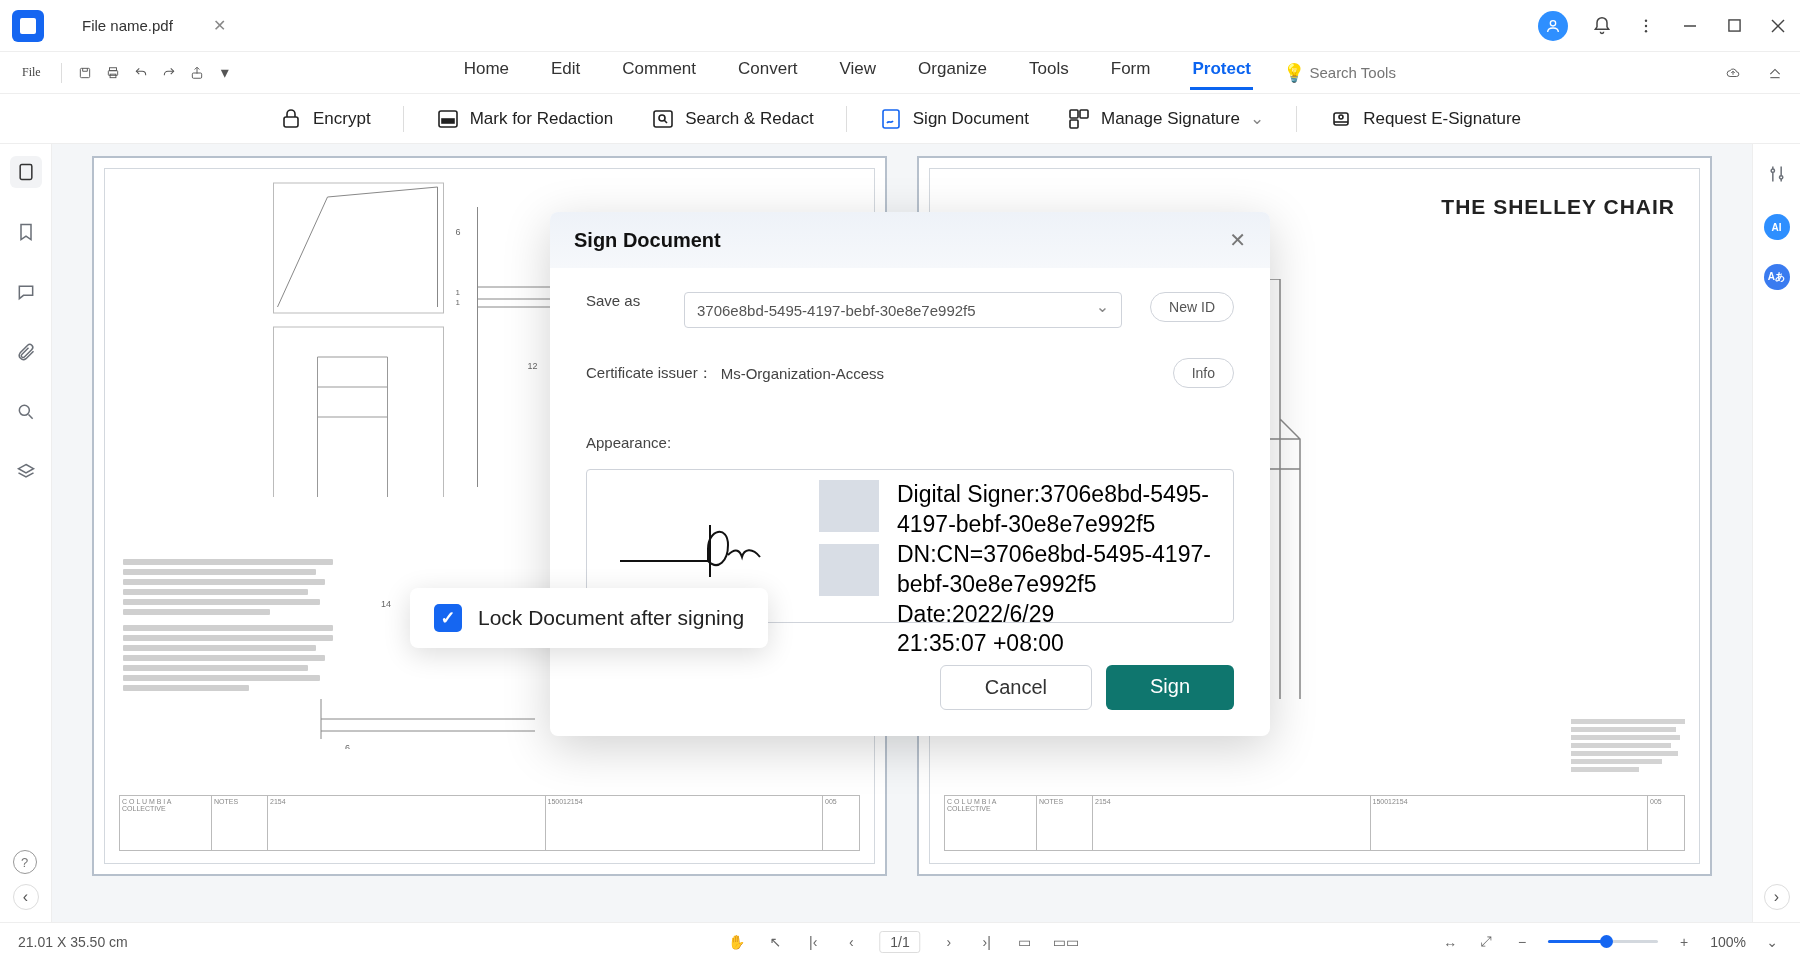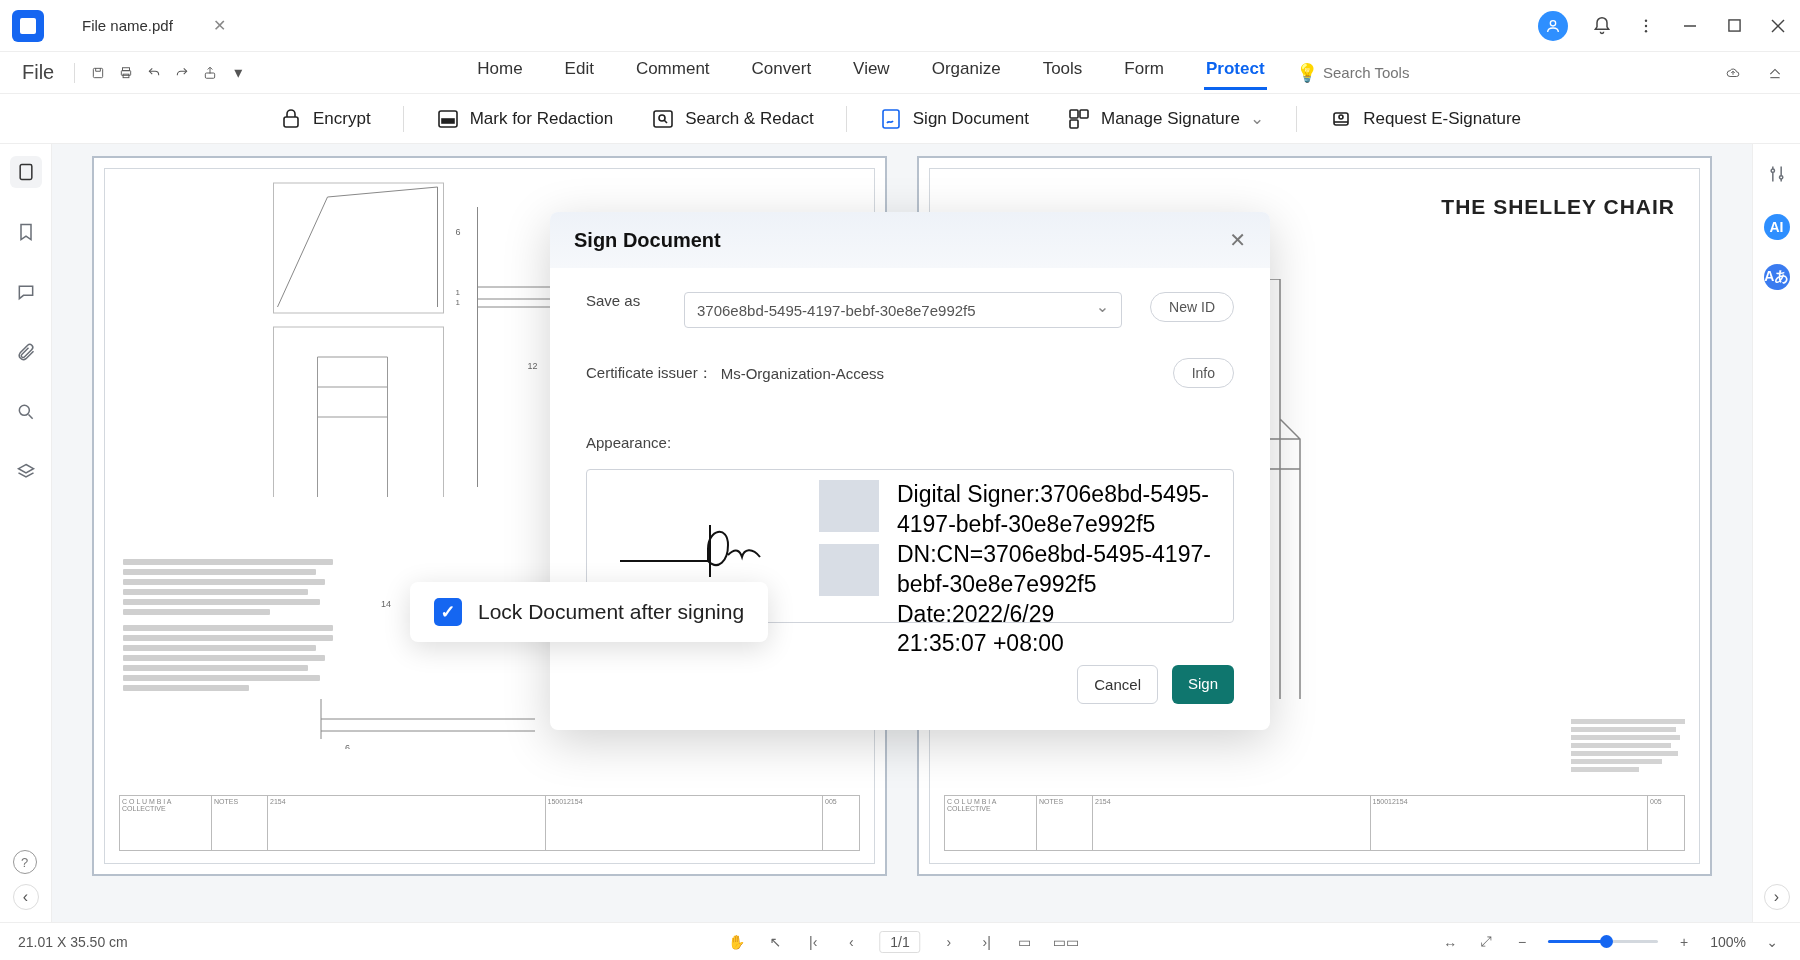--- a/index.html
+++ b/index.html
@@ -10,21 +10,21 @@
 .app-icon { width: 32px; height: 32px; background: #1566F1; border-radius: 6px; margin-right: 24px; display: flex; align-items: center; justify-content: center; }
 .app-icon-inner { width: 16px; height: 16px; background: #fff; border-radius: 2px; }
 .tab { display: flex; align-items: center; gap: 40px; padding: 0 14px; font-size: 15px; color: #333; }
 .tab-close { color: #888; font-size: 16px; cursor: pointer; }
 .titlebar-right { margin-left: auto; display: flex; align-items: center; gap: 24px; }
 .user-avatar { width: 30px; height: 30px; background: #2E8FFF; border-radius: 50%; display: flex; align-items: center; justify-content: center; color: #fff; }
 .win-btn { width: 20px; height: 20px; display: flex; align-items: center; justify-content: center; color: #444; }
 
 
 .toolbar1 { height: 42px; display: flex; align-items: center; padding: 0 14px; border-bottom: 1px solid #eee; gap: 6px; }
-.file-btn { font-size: 20px; color: #444; padding: 4px 8px; }
+.file-btn { font-size: 12px; color: #444; padding: 4px 8px; font-family: Liberation Serif, serif; }
 .tb1-sep { width: 1px; height: 20px; background: #ddd; margin: 0 6px; }
 .tb1-ico { width: 22px; height: 22px; color: #555; display: flex; align-items: center; justify-content: center; cursor: pointer; padding: 0 4px; }
 .tabs-center { margin-left: 220px; display: flex; gap: 38px; }
 .menu-tab { font-size: 17px; color: #333; padding: 4px 2px 8px; cursor: pointer; }
 .menu-tab.active { color: #0B64F0; border-bottom: 3px solid #0B64F0; font-weight: 600; }
 .search-box { margin-left: 24px; display: flex; align-items: center; gap: 4px; }
 .search-input { border: none; font-size: 15px; color: #aaa; width: 140px; outline: none; }
 .bulb-icon { color: #F5A623; font-size: 18px; }
 .toolbar1-right { margin-left: auto; display: flex; gap: 20px; color: #555; }
 
@@ -41,21 +41,21 @@
 .rail-btn.active { background: #f2f3f5; color: #333; }
 .rail-bottom { margin-top: auto; margin-bottom: 12px; }
 .rail-help { width: 24px; height: 24px; border: 1.5px solid #999; border-radius: 50%; display: flex; align-items: center; justify-content: center; font-size: 13px; color: #777; }
 .rail-chevron { width: 26px; height: 26px; border: 1px solid #ddd; border-radius: 50%; display: flex; align-items: center; justify-content: center; color: #555; margin-top: 10px; background: #fff; }
 
 .canvas { flex: 1; position: relative; padding: 12px 40px; display: flex; gap: 30px; }
 .page { background: #fff; border: 2px solid #b6c0cc; flex: 1; height: 720px; position: relative; }
 .page-inner { position: absolute; inset: 10px; border: 1px solid #d3d8de; }
 
 .right-rail { width: 48px; background: #fff; border-left: 1px solid #eee; display: flex; flex-direction: column; align-items: center; padding-top: 14px; gap: 24px; }
-.right-rail .circ { width: 26px; height: 26px; background: #2E8FFF; border-radius: 50%; display: flex; align-items: center; justify-content: center; color: #fff; font-size: 14px; font-weight: 700; }
+.right-rail .circ { width: 26px; height: 26px; background: #2E8FFF; border-radius: 50%; display: flex; align-items: center; justify-content: center; color: #fff; font-size: 10px; font-weight: 700; }
 .right-rail .circ2 { background: #3A7BF0; }
 .right-rail-chev { margin-top: auto; margin-bottom: 12px; width: 26px; height: 26px; border: 1px solid #ddd; border-radius: 50%; display: flex; align-items: center; justify-content: center; color: #555; background: #fff; }
 
 
 .dialog { position: absolute; left: 550px; top: 212px; width: 720px; background: #fff; border-radius: 8px; box-shadow: 0 12px 48px rgba(0,0,0,0.18); z-index: 100; overflow: visible; }
 .dialog-header { height: 56px; display: flex; align-items: center; padding: 0 24px; background: linear-gradient(#eef2f8,#f6f8fb); border-radius: 8px 8px 0 0; }
 .dialog-title { font-size: 20px; font-weight: 600; color: #111; }
 .dialog-close { margin-left: auto; color: #777; font-size: 20px; cursor: pointer; }
 .dialog-body { padding: 24px 36px 20px; }
 .form-row { display: flex; align-items: flex-start; gap: 28px; margin-bottom: 30px; }
@@ -67,21 +67,21 @@
 .cert-row .pill-btn { margin-left: auto; }
 .preview-box { border: 1px solid #cfd3da; border-radius: 4px; height: 154px; display: flex; padding: 10px; gap: 12px; }
 .sig-scribble { flex: 0 0 210px; display: flex; align-items: center; justify-content: center; }
 .preview-thumbs { width: 60px; display: flex; flex-direction: column; gap: 12px; }
 .preview-thumbs div { height: 52px; background: #d8dde5; }
 .preview-text { flex: 1; font-size: 23px; color: #000; line-height: 1.3; padding-left: 6px; }
 .lock-callout { position: absolute; left: -140px; bottom: 88px; background: #fff; border-radius: 8px; box-shadow: 0 6px 28px rgba(0,0,0,0.14); padding: 16px 24px; display: flex; align-items: center; gap: 16px; }
 .checkbox { width: 28px; height: 28px; background: #1566F1; border-radius: 5px; display: flex; align-items: center; justify-content: center; color: #fff; font-weight: 700; font-size: 18px; }
 .lock-label { font-size: 21px; color: #222; }
 .dialog-footer { display: flex; justify-content: flex-end; gap: 14px; padding: 22px 36px 26px; }
-.btn { border-radius: 6px; padding: 10px 16px; font-size: 15px; cursor: pointer; }
+.btn { border-radius: 6px; padding: 10px 44px; font-size: 20px; cursor: pointer; }
 .btn-cancel { border: 1px solid #cfd3da; background: #fff; color: #333; }
 .btn-primary { background: #0f766e; color: #fff; border: none; }
 
 
 .statusbar { position: absolute; bottom: 0; left: 0; right: 0; height: 38px; border-top: 1px solid #eee; background: #fff; display: flex; align-items: center; padding: 0 18px; font-size: 14px; color: #555; }
 .status-center { position: absolute; left: 50%; transform: translateX(-50%); display: flex; align-items: center; gap: 18px; }
 .sc-ico { color: #666; width: 20px; cursor: pointer; text-align: center; }
 .page-ind { border: 1px solid #ddd; padding: 2px 10px; border-radius: 3px; }
 .status-right { margin-left: auto; display: flex; align-items: center; gap: 16px; }
 .zoom-slider { width: 110px; height: 3px; background: #d3d8de; border-radius: 2px; position: relative; }

